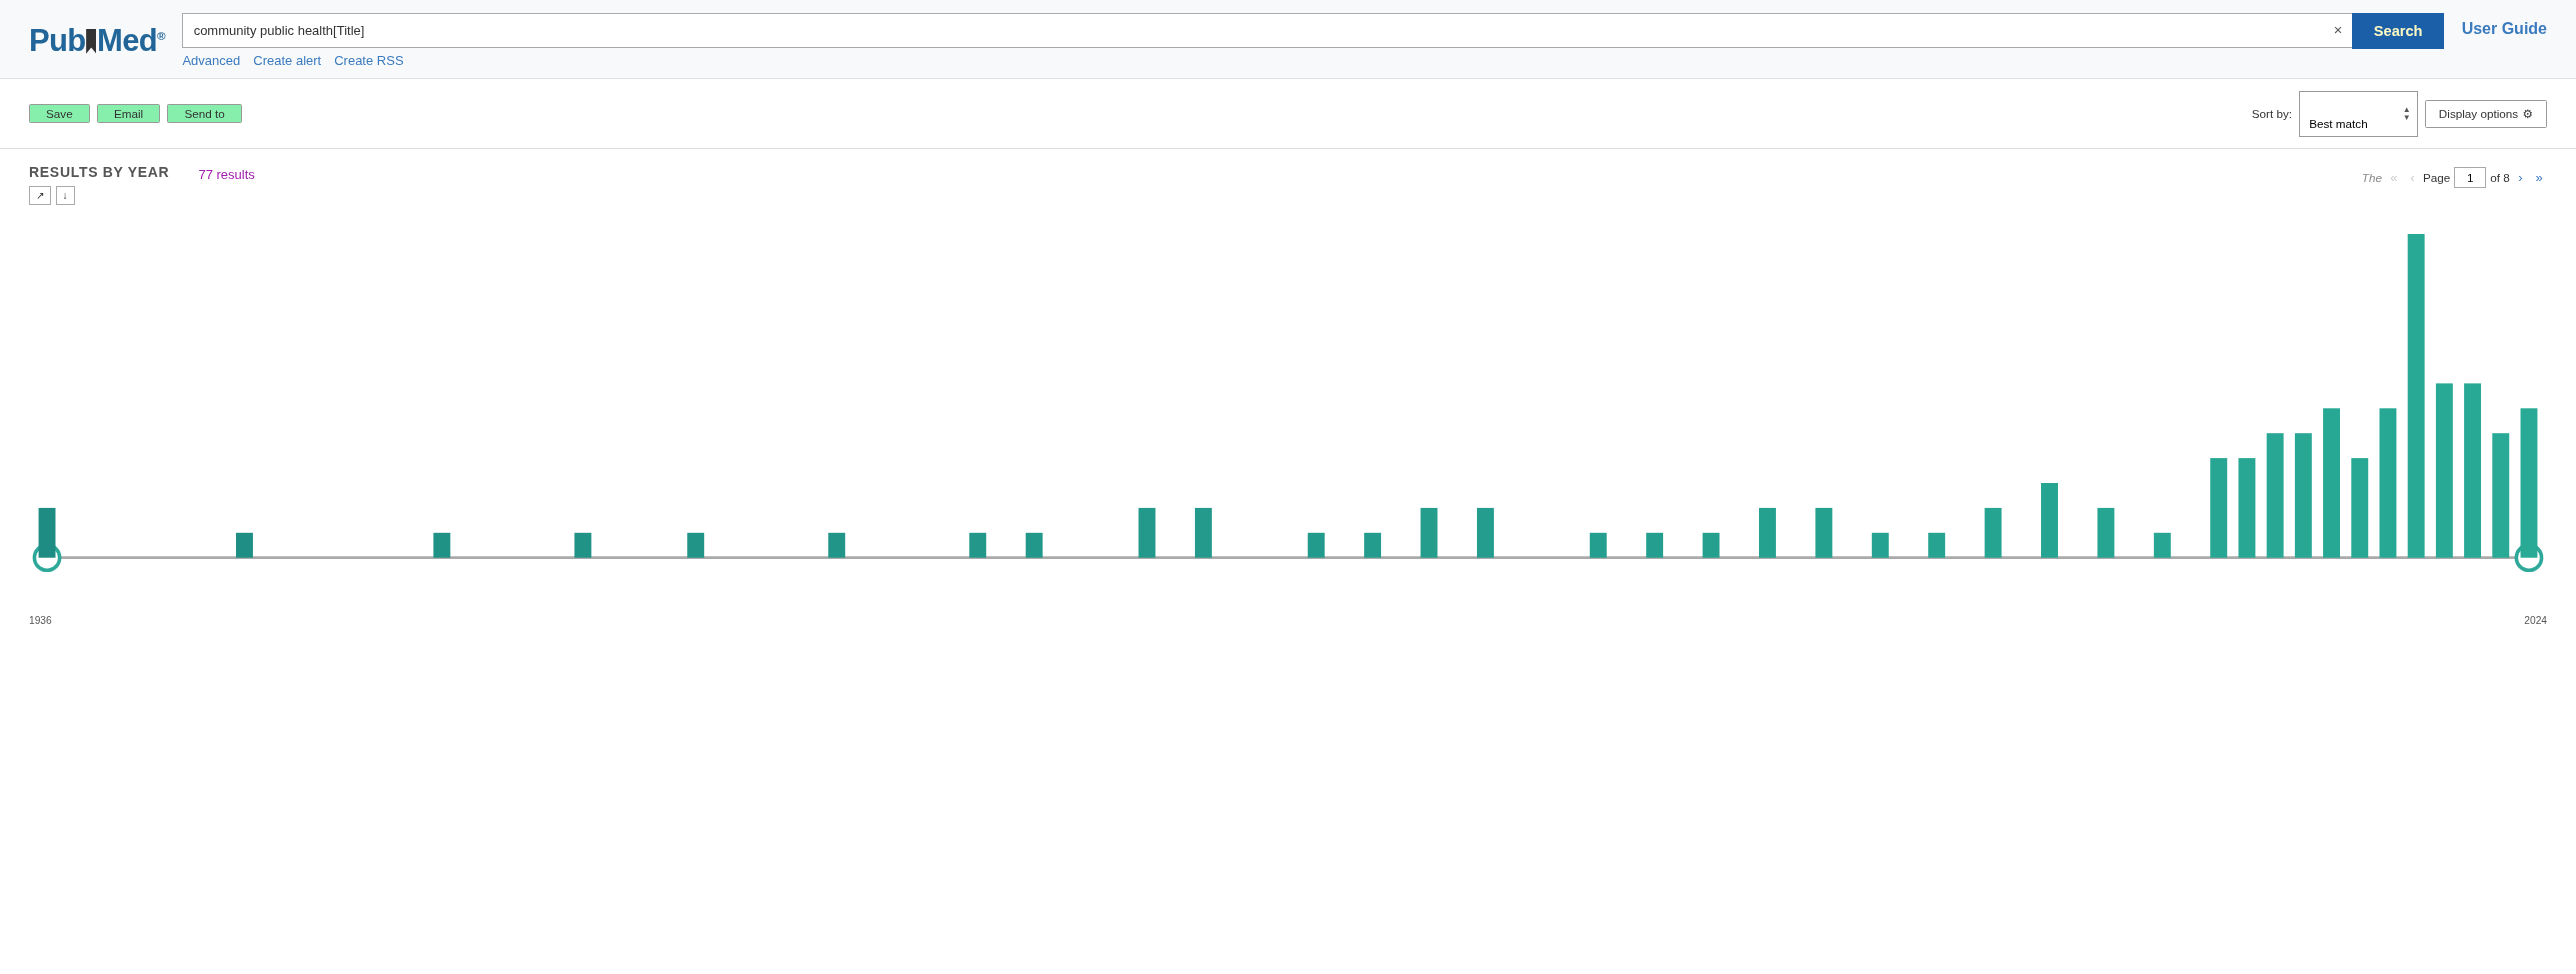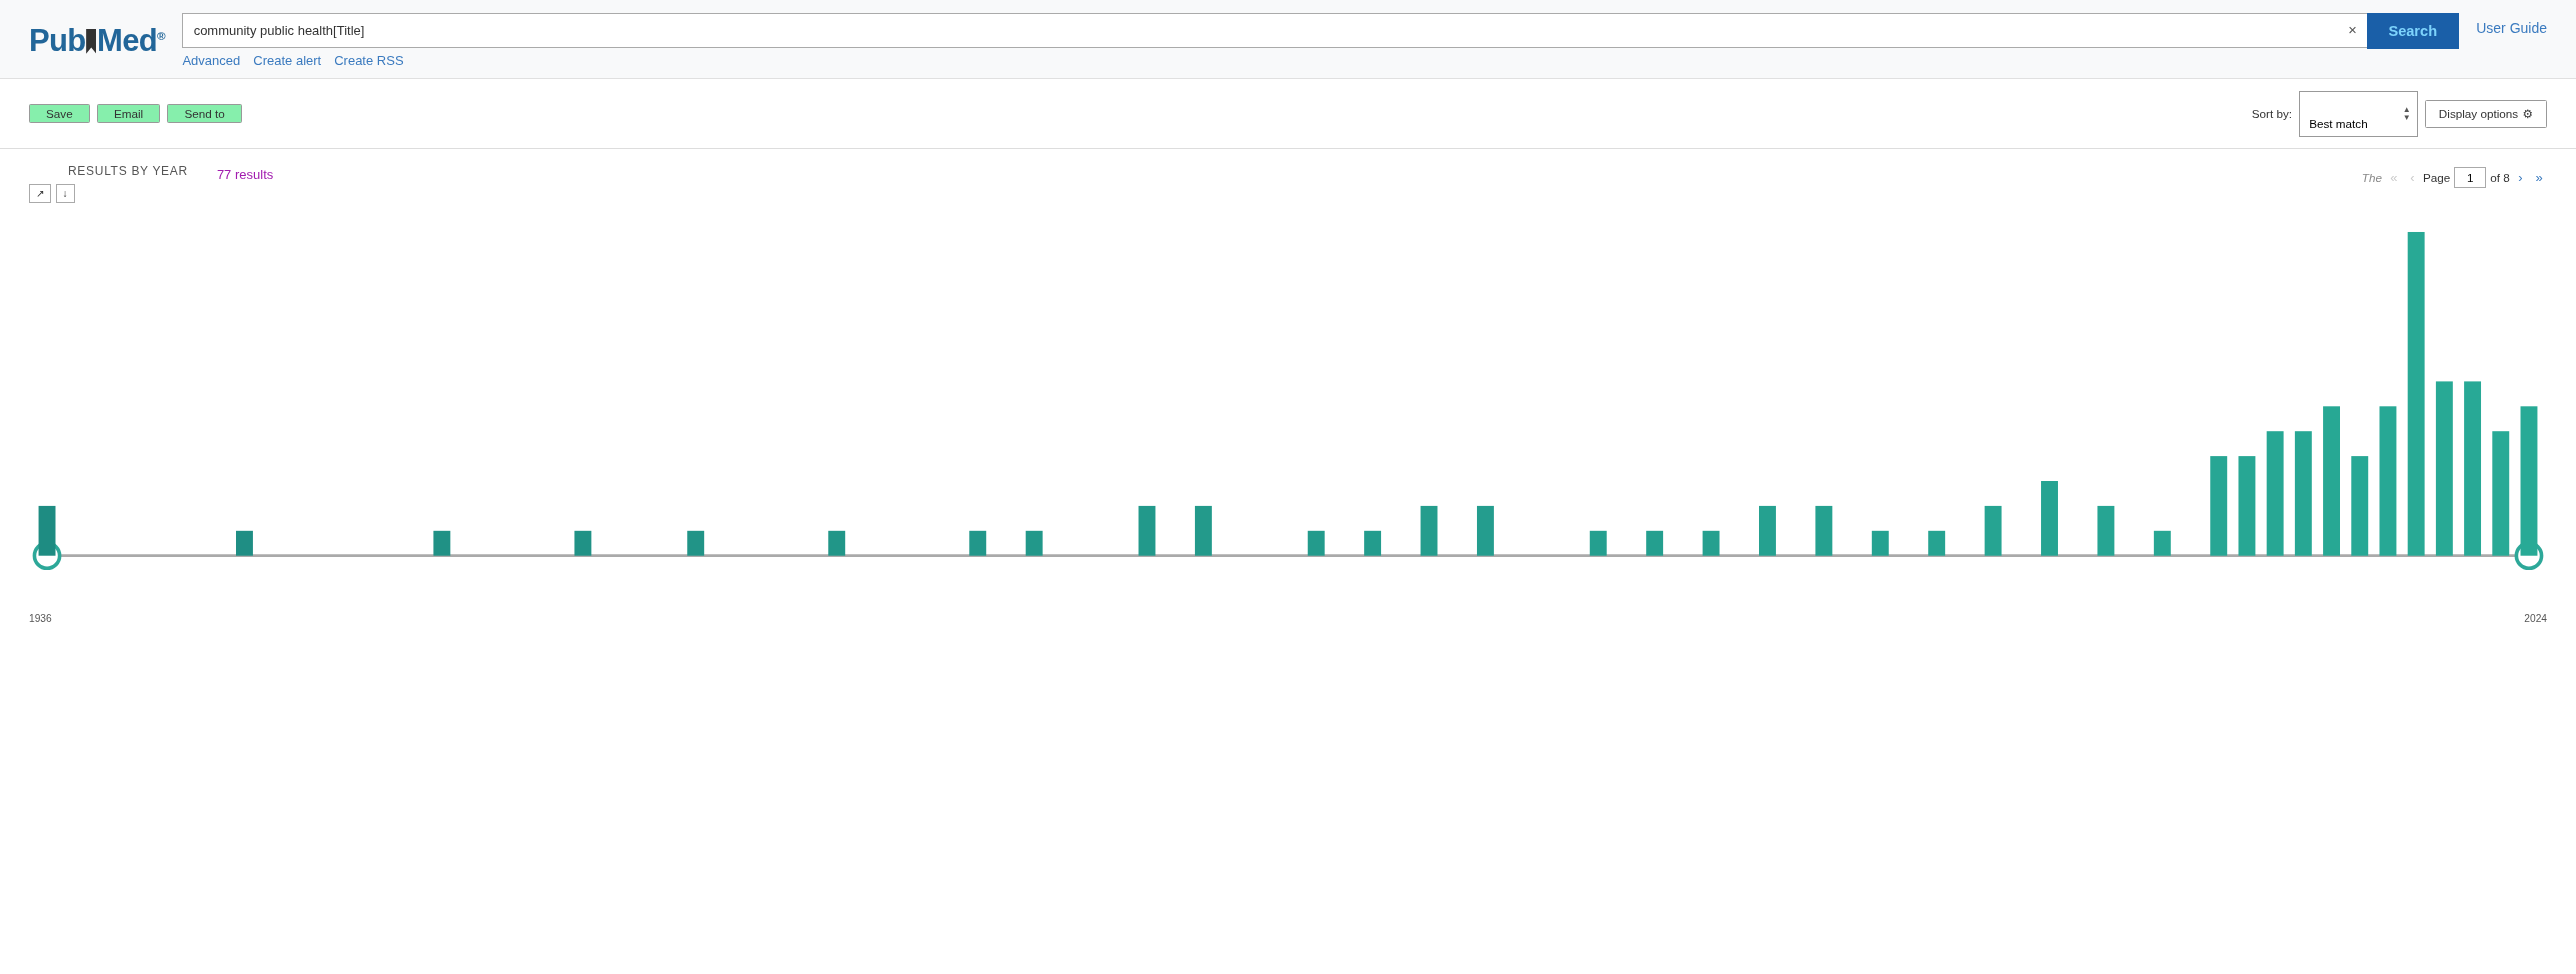--- a/index.html
+++ b/index.html
@@ -88,21 +88,21 @@
       border: none;
       cursor: pointer;
       font-size: 14.6px;
       color: #555;
       padding: 2.9px;
       line-height: 1;
     }
 
     .search-btn {
       background: #1a5fa8;
-      color: #7dd3fc;
+      color: #fef9c3;
       border: none;
       padding: 8.8px 20.5px;
       font-size: 14.6px;
       font-weight: 600;
       cursor: pointer;
       border: 1.1px solid #1a5fa8;
       white-space: nowrap;
     }
 
     .search-links {
@@ -118,23 +118,24 @@
       cursor: pointer;
     }
 
     .user-guide-area {
       align-self: flex-start;
       margin-top: 7.3px;
     }
     .user-guide-link {
       color: #3a7abf;
       text-decoration: none;
-      font-size: 14px;
+      font-size: 16px;
       cursor: pointer;
       white-space: nowrap;
+      font-weight: bold;
     }
 
     
     .toolbar {
       display: flex;
       align-items: center;
       gap: 7.3px;
       padding: 11.7px 29px;
       border-bottom: 0.7px solid #ddd;
       flex-wrap: wrap;
@@ -220,27 +221,26 @@
       align-items: flex-start;
       gap: 29px;
       flex-wrap: wrap;
     }
 
     .results-by-year {
       flex-shrink: 0;
     }
 
     .results-by-year-label {
-      font-size: 12px;
-      font-weight: 400;
+      font-size: 14px;
+      font-weight: 700;
       letter-spacing: 0.7px;
       color: #555;
       text-transform: uppercase;
       margin-bottom: 5.9px;
-      margin-left: 39px;
     }
 
     .chart-controls {
       display: flex;
       gap: 4.4px;
     }
 
     .chart-ctrl-btn {
       border: 1.1px solid #aaa;
       background: #fff;

